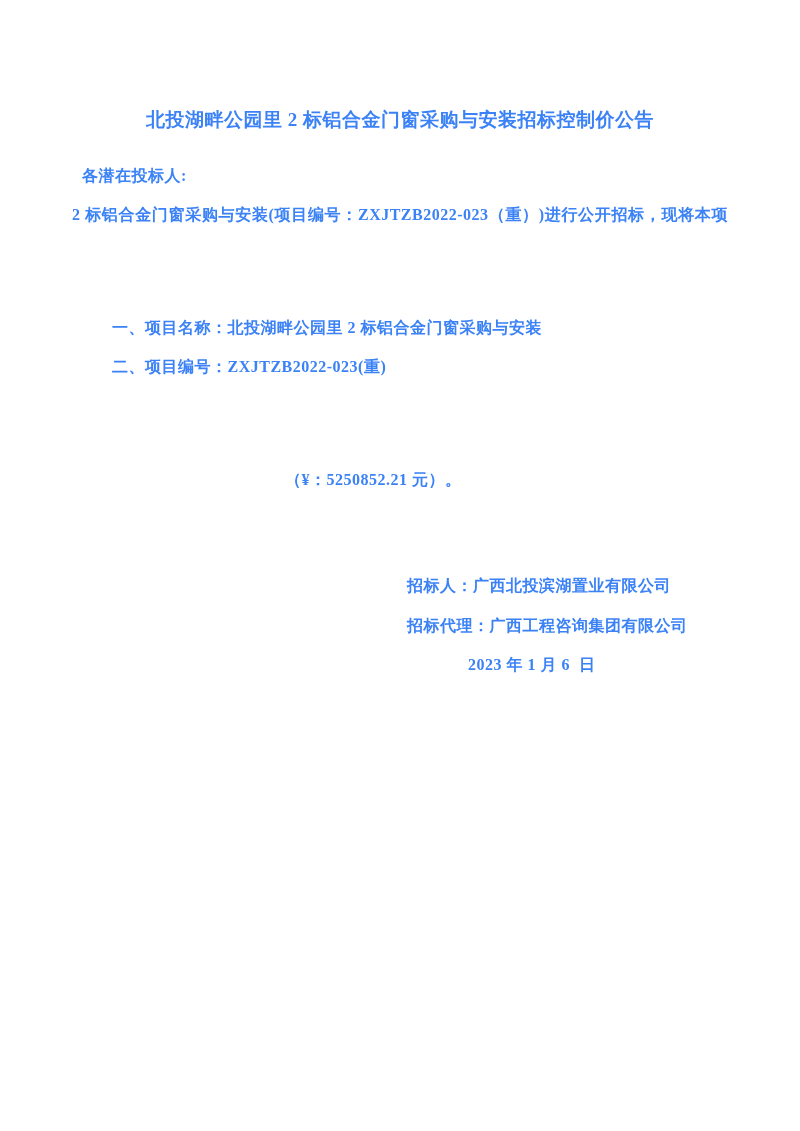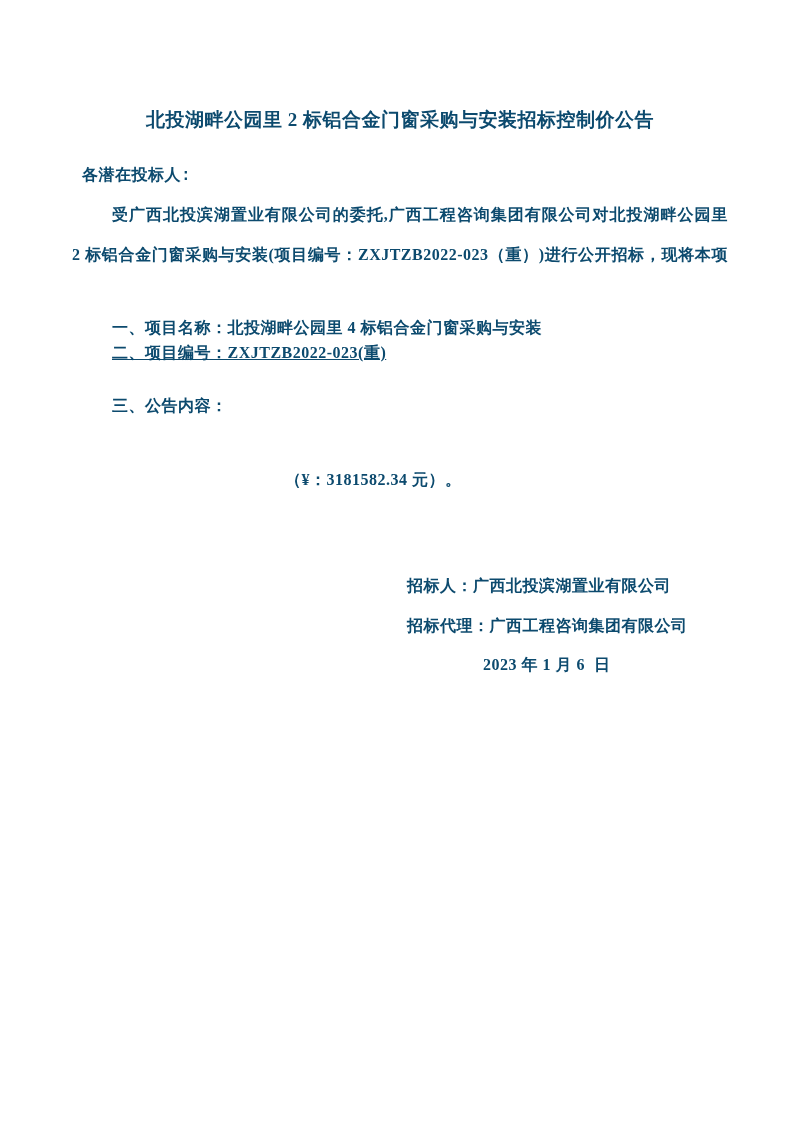--- a/index.html
+++ b/index.html
@@ -7,87 +7,85 @@
     padding: 0;
     background: #ffffff;
   }
   .page {
     position: relative;
     width: 800px;
     height: 1131px;
     background: #ffffff;
     font-family: "Liberation Serif", "DejaVu Serif", serif;
     font-weight: bold;
-    color: #0c4a6e;
+    color: #3b82f6;
     overflow: hidden;
   }
   .abs { position: absolute; }
   .t16 {
     font-size: 16px;
     line-height: 40px;
     letter-spacing: 0.5px;
   }
   .pre { white-space: pre; }
   .doc-title {
     top: 100px;
     left: 0;
     width: 800px;
     text-align: center;
     font-size: 19px;
     line-height: 40px;
     letter-spacing: 0.5px;
   }
-  .salutation { left: 82px; top: 156px; font-family: Liberation Mono, monospace; }
+  .salutation { left: 82px; top: 156px; }
   .para {
     left: 72px;
     top: 195px;
     width: 656px;
   }
   .para-line {
     height: 40px;
     line-height: 40px;
     font-size: 16px;
     letter-spacing: 0.5px;
   }
   .jfull {
     text-align: justify;
     text-align-last: justify;
   }
   .indent { text-indent: 40px; }
   .item-1 { left: 112px; top: 308px; }
-  .item-2 { left: 112px; top: 333px; text-decoration: underline; }
+  .item-2 { left: 112px; top: 347px; }
   .item-3 { left: 112px; top: 386px; }
   .price-text { left: 97px; top: 421px; }
   .price-amount { left: 285px; top: 460px; }
   .sig-tenderer { left: 407px; top: 566px; }
   .sig-agent { left: 407px; top: 606px; }
-  .sig-date { left: 468px; top: 645px; margin-left: 15px; }
+  .sig-date { left: 468px; top: 645px; }
 </style>
 </head>
 <body>
 
 <div class="page">
 
   <div class="abs doc-title pre">北投湖畔公园里 2 标铝合金门窗采购与安装招标控制价公告</div>
 
   <div class="abs t16 pre salutation">各潜在投标人:</div>
 
   <div class="abs para">
-    <div class="para-line jfull indent">受广西北投滨湖置业有限公司的委托,广西工程咨询集团有限公司对北投湖畔公园里</div>
     <div class="para-line jfull">2 标铝合金门窗采购与安装(项目编号：ZXJTZB2022-023（重）)进行公开招标，现将本项</div>
   </div>
 
-  <div class="abs t16 pre item-1">一、项目名称：北投湖畔公园里 4 标铝合金门窗采购与安装</div>
+  <div class="abs t16 pre item-1">一、项目名称：北投湖畔公园里 2 标铝合金门窗采购与安装</div>
 
   <div class="abs t16 pre item-2">二、项目编号：ZXJTZB2022-023(重)</div>
 
-  <div class="abs t16 pre item-3">三、公告内容：</div>
 
 
-  <div class="abs t16 pre price-amount">（¥：3181582.34 元）。</div>
+  <div class="abs t16 pre price-amount">（¥：5250852.21 元）。</div>
 
   <div class="abs t16 pre sig-tenderer">招标人：广西北投滨湖置业有限公司</div>
 
   <div class="abs t16 pre sig-agent">招标代理：广西工程咨询集团有限公司</div>
 
   <div class="abs t16 pre sig-date">2023 年 1 月 6  日</div>
 
 </div>
 
 </body></html>

